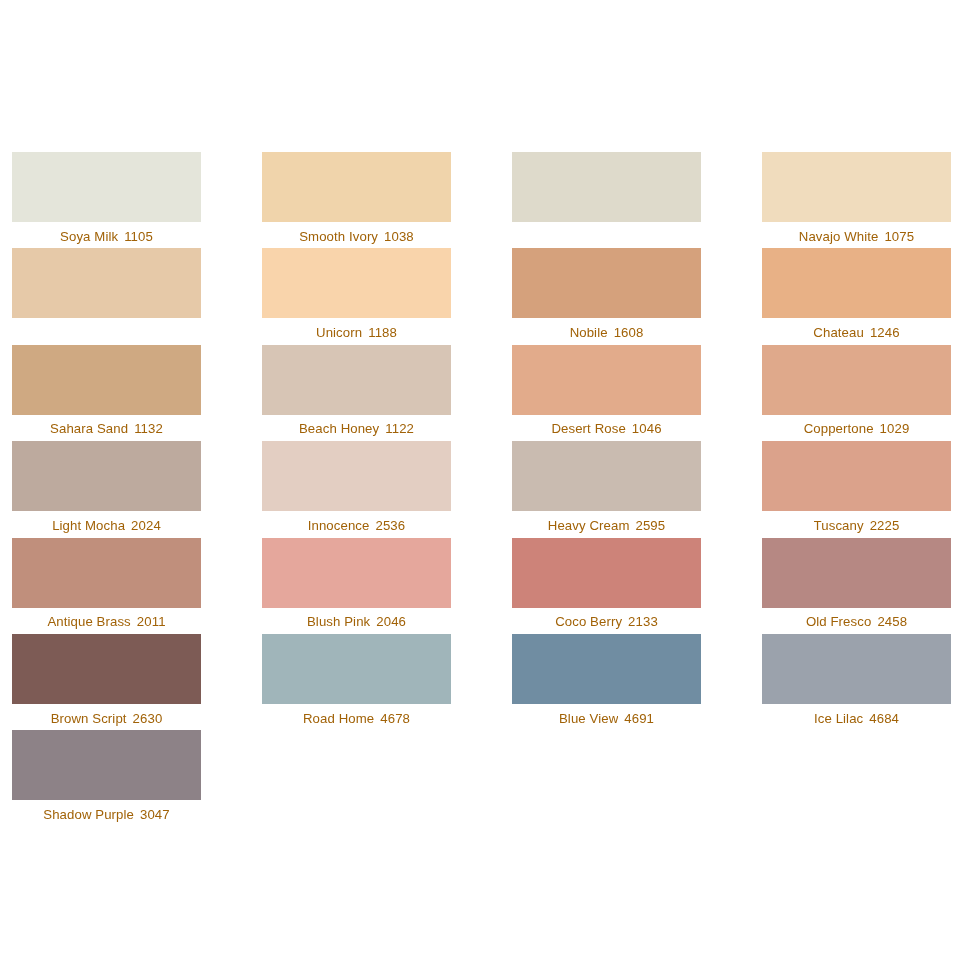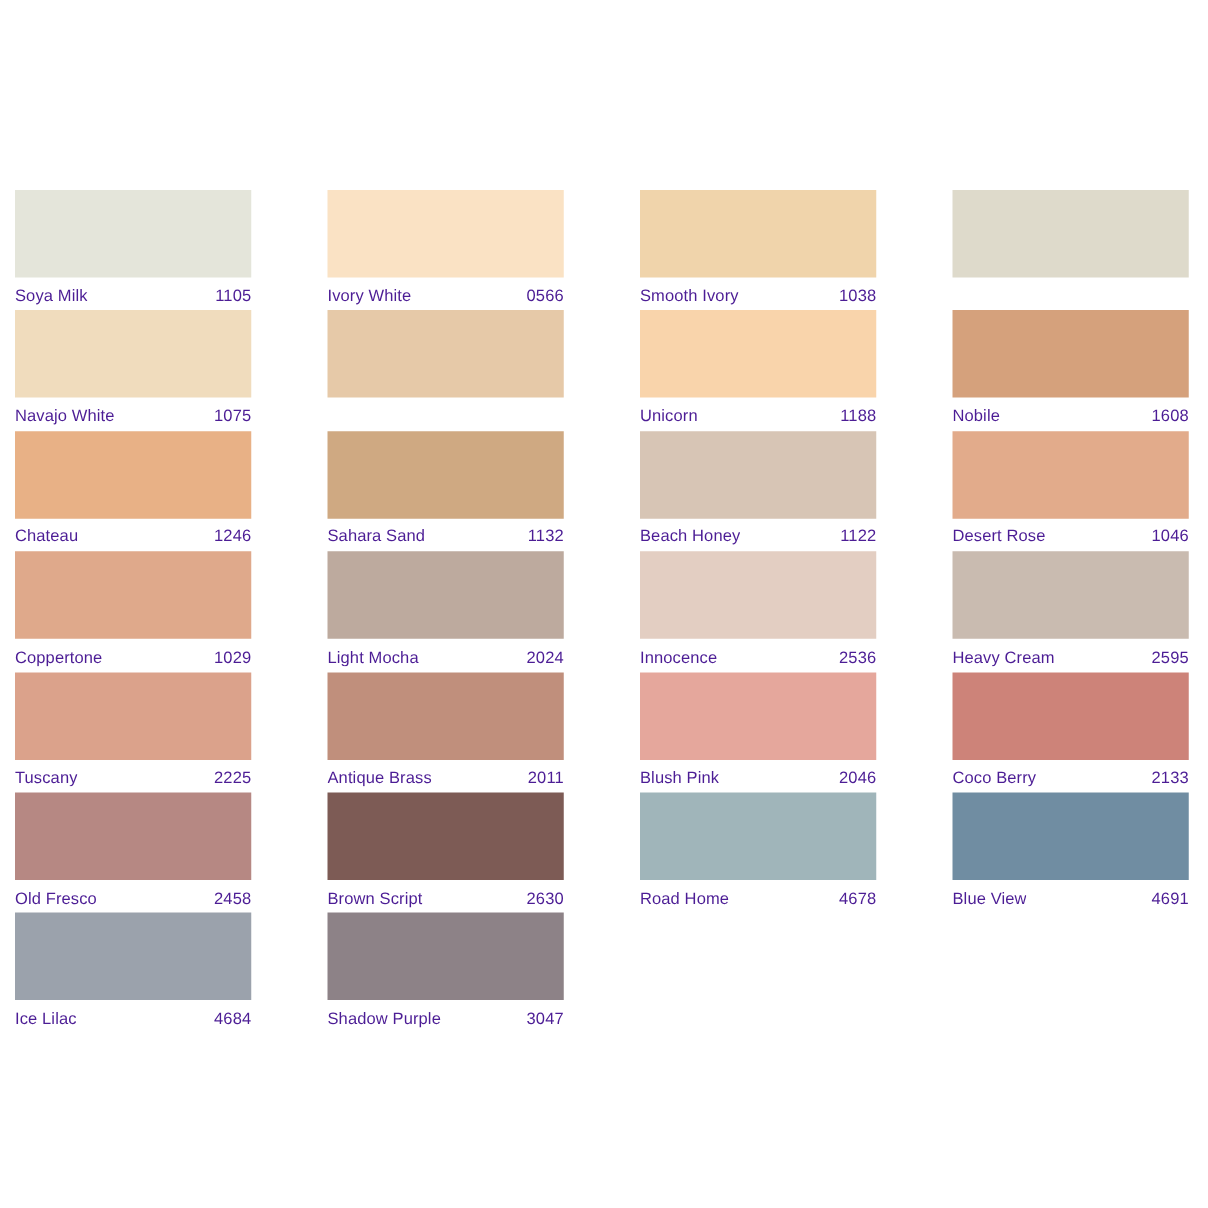--- a/index.html
+++ b/index.html
@@ -38,23 +38,23 @@
   }
   .swatch-chip {
     width: 189px;
     height: 70px;
     display: block;
   }
   .swatch-caption {
     height: 26.4px;
     display: flex;
     align-items: center;
-    justify-content: space-between;
+    justify-content: center;
     font-size: 13.2px;
-    color: #4c1d95;
+    color: #a16207;
     letter-spacing: 0.1px;
     padding-top: 1px;
   }
   .swatch-name {
     white-space: nowrap;
     overflow: hidden;
     text-overflow: ellipsis;
   }
   .swatch-code {
     white-space: nowrap;
@@ -67,27 +67,20 @@
 <div id="chart-root">
   <div class="swatch-grid">
       <div class="swatch-cell">
         <div class="swatch-chip" style="background: rgb(228, 229, 218);"></div>
         <div class="swatch-caption">
           <span class="swatch-name">Soya Milk</span>
           <span class="swatch-code">1105</span>
         </div>
       </div>
       <div class="swatch-cell">
-        <div class="swatch-chip" style="background: rgb(250, 226, 196);"></div>
-        <div class="swatch-caption">
-          <span class="swatch-name">Ivory White</span>
-          <span class="swatch-code">0566</span>
-        </div>
-      </div>
-      <div class="swatch-cell">
         <div class="swatch-chip" style="background: rgb(240, 212, 171);"></div>
         <div class="swatch-caption">
           <span class="swatch-name">Smooth Ivory</span>
           <span class="swatch-code">1038</span>
         </div>
       </div>
       <div class="swatch-cell">
         <div class="swatch-chip" style="background: rgb(222, 218, 203);"></div>
       </div>
       <div class="swatch-cell">

